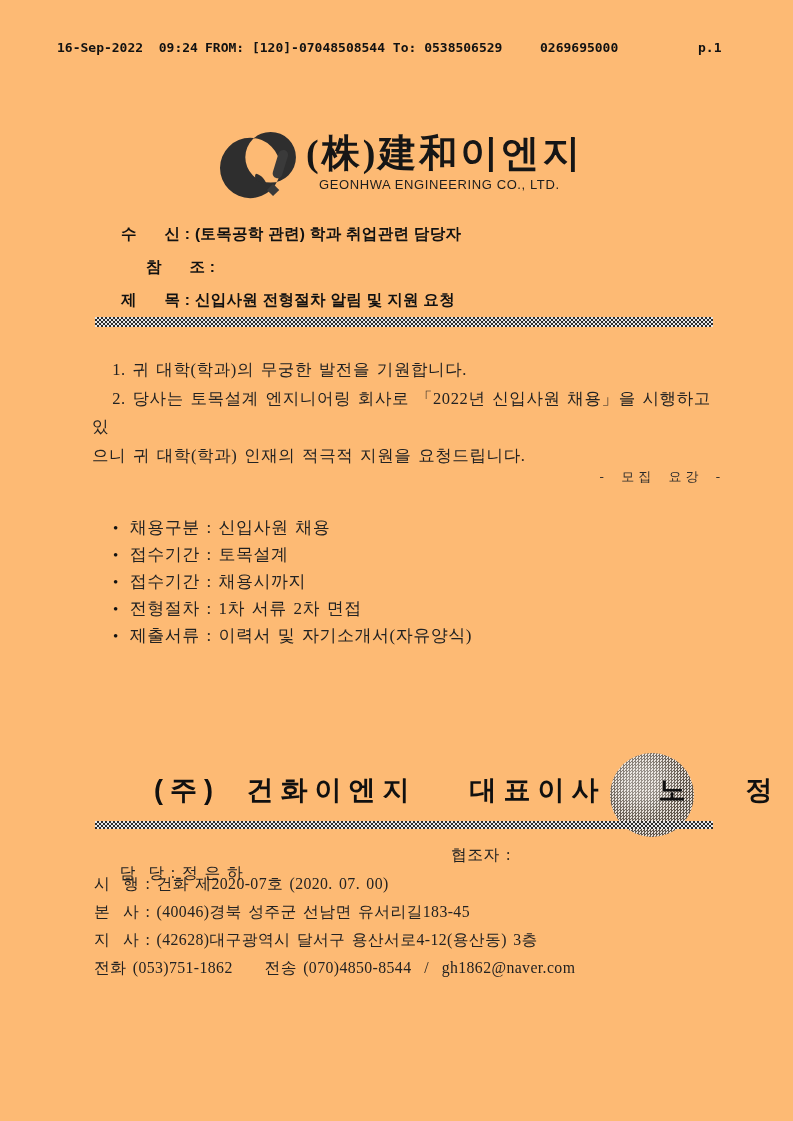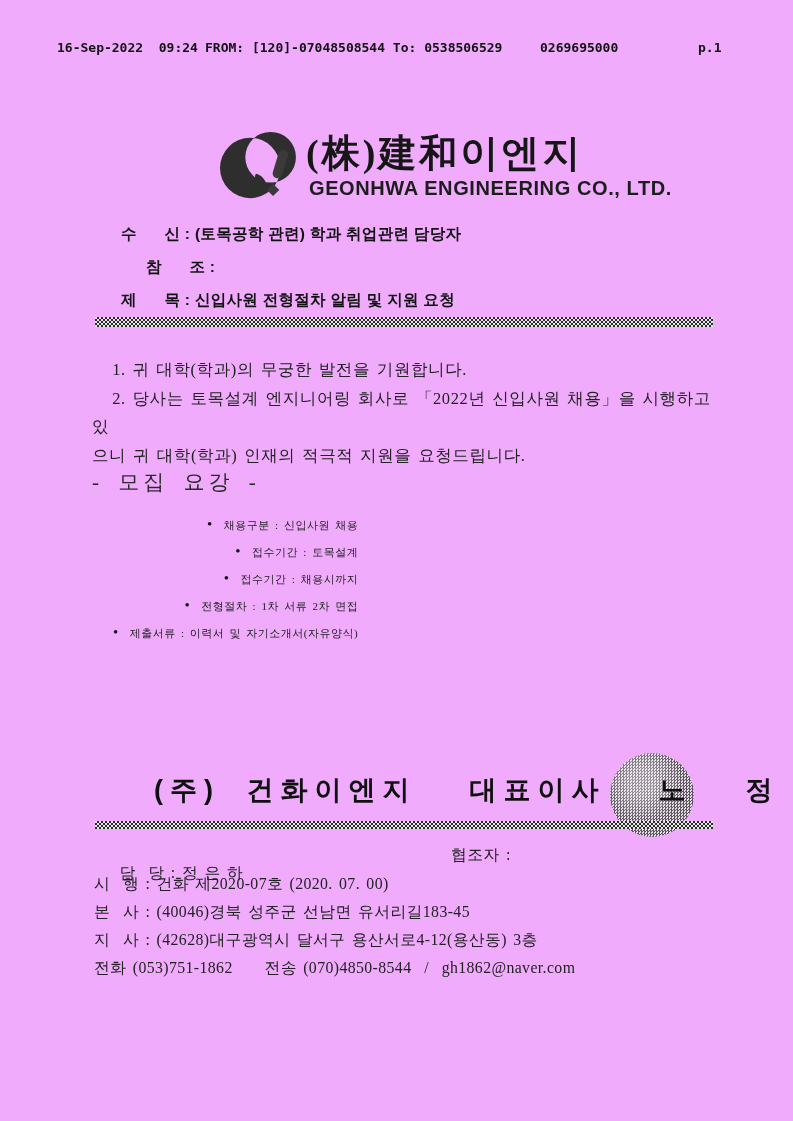--- a/index.html
+++ b/index.html
@@ -1,21 +1,21 @@
 <!DOCTYPE html>
 <html><head>
 <meta charset="utf-8">
 <style>
   * { box-sizing: border-box; margin: 0; padding: 0; }
   html, body { background: #ffffff; }
   .page {
     position: relative;
     width: 793px;
     height: 1121px;
-    background: #f0abfc;
+    background: #fdba74;
     color: #1a1a1a;
     font-family: "Liberation Serif", "DejaVu Serif", serif;
     overflow: hidden;
   }
 
   
   .fax-header span {
     position: absolute;
     top: 40px;
     font-family: "DejaVu Sans Mono", "Liberation Mono", monospace;
@@ -31,23 +31,23 @@
 
   
   .logo { position: absolute; left: 218px; top: 130px; width: 78px; height: 74px; }
   .company-cjk {
     position: absolute; left: 306px; top: 128px;
     font-family: "Liberation Serif", "DejaVu Serif", serif;
     font-weight: 900; font-size: 38px; letter-spacing: 3px; color: #161616;
     white-space: pre;
   }
   .company-en {
-    position: absolute; left: 309px; top: 177px;
+    position: absolute; left: 319px; top: 177px;
     font-family: "Liberation Sans", "DejaVu Sans", sans-serif;
-    font-weight: 700; font-size: 20px; letter-spacing: 0.6px; color: #1d1d1d;
+    font-weight: 400; font-size: 13px; letter-spacing: 0.6px; color: #1d1d1d;
     white-space: pre;
   }
 
   
   .recip-row {
     position: absolute; left: 121px;
     font-family: "Liberation Sans", "DejaVu Sans", sans-serif;
     font-weight: 700; font-size: 15.5px; color: #111;
     white-space: pre; letter-spacing: 0.3px;
   }
@@ -65,29 +65,29 @@
 
   
   .body-text {
     position: absolute; left: 92px; top: 356px; width: 632px;
     font-size: 16.5px; line-height: 28.5px;
     letter-spacing: 0.6px; word-spacing: 2px;
     white-space: pre-wrap; color: #222;
   }
   .section-title {
     position: absolute; left: 92px; top: 468px; width: 632px;
-    text-align: left; font-size: 21px; letter-spacing: 4px;
+    text-align: right; font-size: 13px; letter-spacing: 4px;
     word-spacing: 6px; color: #2a2a2a; white-space: pre;
   }
 
   
   .bullets { position: absolute; left: 113px; top: 516px; list-style: none; }
   .bullets li {
-    height: 27px; font-size: 11px; letter-spacing: 0.5px;
-    word-spacing: 2px; color: #222; white-space: pre; text-align: right;
+    height: 27px; font-size: 17px; letter-spacing: 0.5px;
+    word-spacing: 2px; color: #222; white-space: pre;
   }
   .bullets li::before { content: "\2022"; font-size: 15px; margin-right: 11px; color: #111; }
 
   
   .signature {
     position: absolute; left: 92px; top: 772px; width: 640px;
     padding-left: 62px;
     font-family: "Liberation Sans", "DejaVu Sans", sans-serif;
     font-weight: 800; font-size: 27px; letter-spacing: 7px; word-spacing: 12px;
     color: #101010; white-space: pre; z-index: 3;

